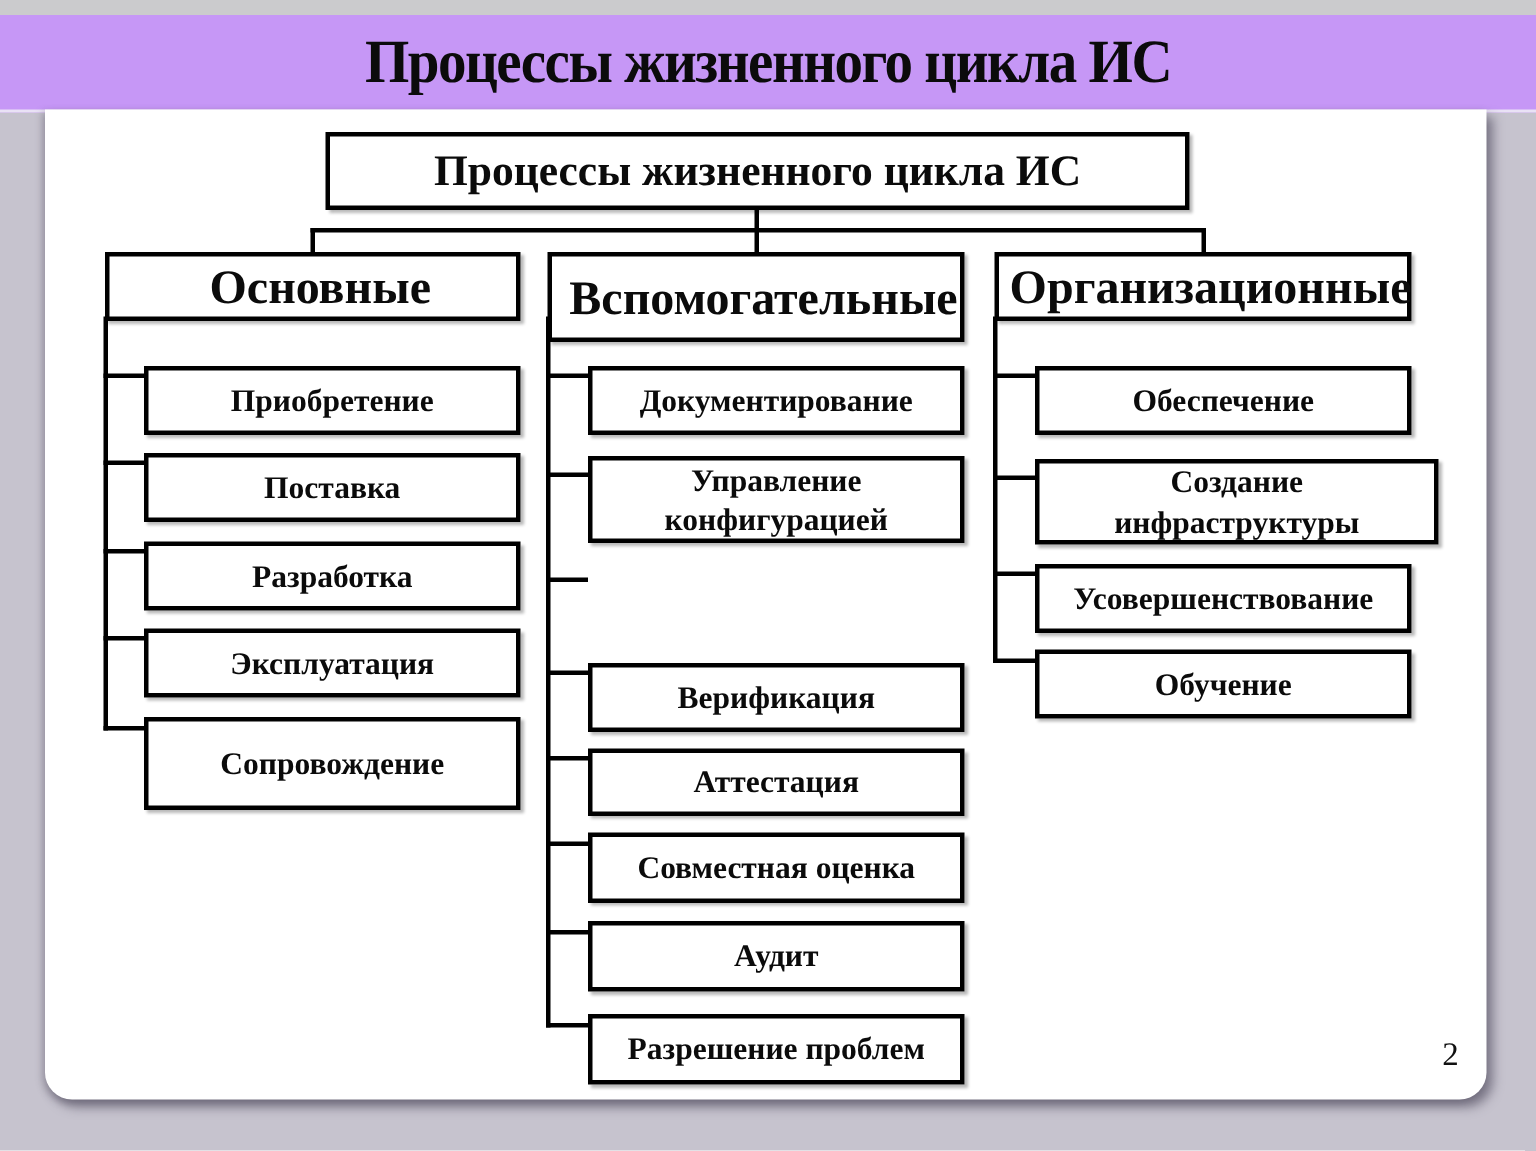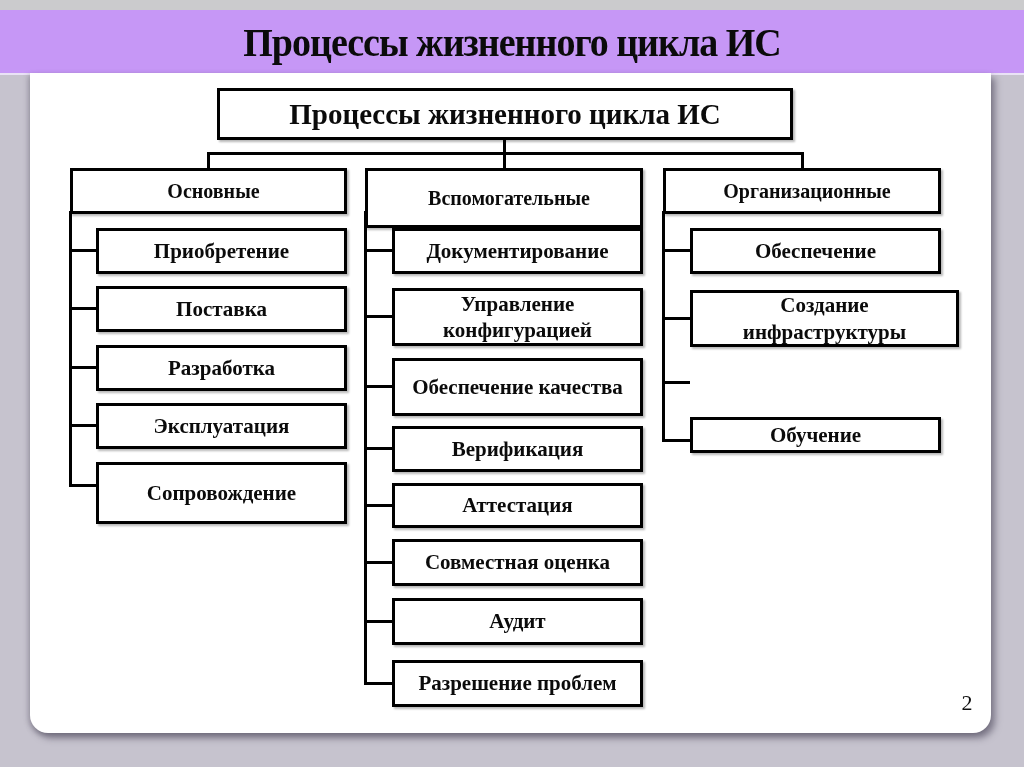--- a/index.html
+++ b/index.html
@@ -38,22 +38,22 @@
     border:3px solid #000000;
     box-sizing:border-box;
     display:flex;align-items:center;justify-content:center;
     text-align:center;
     font-weight:bold;color:#0b0b0b;
     box-shadow:2px 2px 2px rgba(0,0,0,0.28);
     line-height:1.25;
     padding:0 6px;
   }
   .root-box{font-size:29px;}
-  .header-box{font-size:20px;padding-left:16px;}
-  .child-box{font-size:21px;border-width:3px;}
+  .header-box{font-size:32px;padding-left:16px;}
+  .child-box{font-size:21px;border-width:3px;margin-top:16px;}
   .line{position:absolute;background:#000000;}
   .page-number{
     position:absolute;left:952px;top:690px;width:30px;
     font-size:22px;color:#111;text-align:center;
   }
 </style>
 </head>
 <body>
 
 <div class="stage">
@@ -95,31 +95,31 @@
   <div class="line" style="left:364px;top:315px;width:28px;height:3px"></div>
   <div class="line" style="left:364px;top:385px;width:28px;height:3px"></div>
   <div class="line" style="left:364px;top:447px;width:28px;height:3px"></div>
   <div class="line" style="left:364px;top:504px;width:28px;height:3px"></div>
   <div class="line" style="left:364px;top:561px;width:28px;height:3px"></div>
   <div class="line" style="left:364px;top:620px;width:28px;height:3px"></div>
   <div class="line" style="left:364px;top:682px;width:28px;height:3px"></div>
 
   <div class="box child-box" style="left:392px;top:228px;width:251px;height:46px">Документирование</div>
   <div class="box child-box" style="left:392px;top:288px;width:251px;height:58px">Управление конфигурацией</div>
-  <div class="box child-box" style="left:392px;top:358px;width:251px;height:58px">Обеспечение качества</div>
   <div class="box child-box" style="left:392px;top:426px;width:251px;height:46px">Верификация</div>
   <div class="box child-box" style="left:392px;top:483px;width:251px;height:45px">Аттестация</div>
   <div class="box child-box" style="left:392px;top:539px;width:251px;height:47px">Совместная оценка</div>
   <div class="box child-box" style="left:392px;top:598px;width:251px;height:47px">Аудит</div>
   <div class="box child-box" style="left:392px;top:660px;width:251px;height:47px">Разрешение проблем</div>
 
   <div class="line" style="left:662px;top:211px;width:3px;height:231px"></div>
   <div class="line" style="left:662px;top:249px;width:28px;height:3px"></div>
   <div class="line" style="left:662px;top:317px;width:28px;height:3px"></div>
   <div class="line" style="left:662px;top:381px;width:28px;height:3px"></div>
   <div class="line" style="left:662px;top:439px;width:28px;height:3px"></div>
 
   <div class="box child-box" style="left:690px;top:228px;width:251px;height:46px">Обеспечение</div>
   <div class="box child-box" style="left:690px;top:290px;width:269px;height:57px">Создание инфраструктуры</div>
-  <div class="box child-box" style="left:690px;top:417px;width:251px;height:36px">Обучение</div>
+  <div class="box child-box" style="left:690px;top:360px;width:251px;height:46px">Усовершенствование</div>
+  <div class="box child-box" style="left:690px;top:417px;width:251px;height:46px">Обучение</div>
 
   <div class="page-number">2</div>
 </div>
 
 </body></html>

